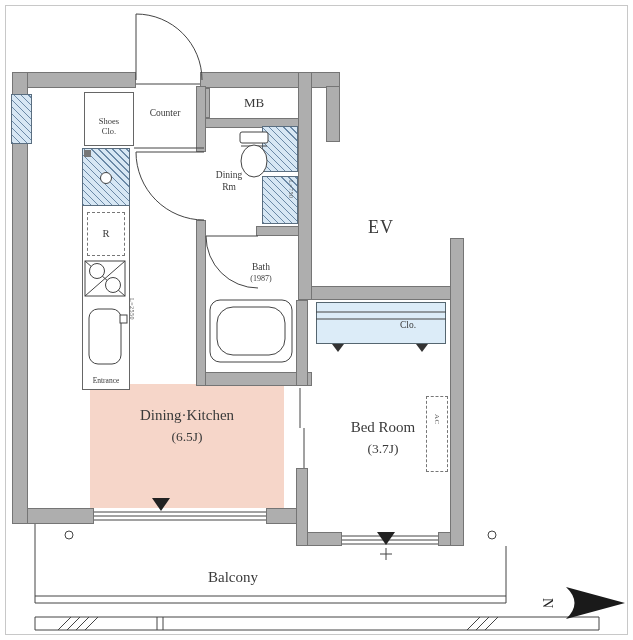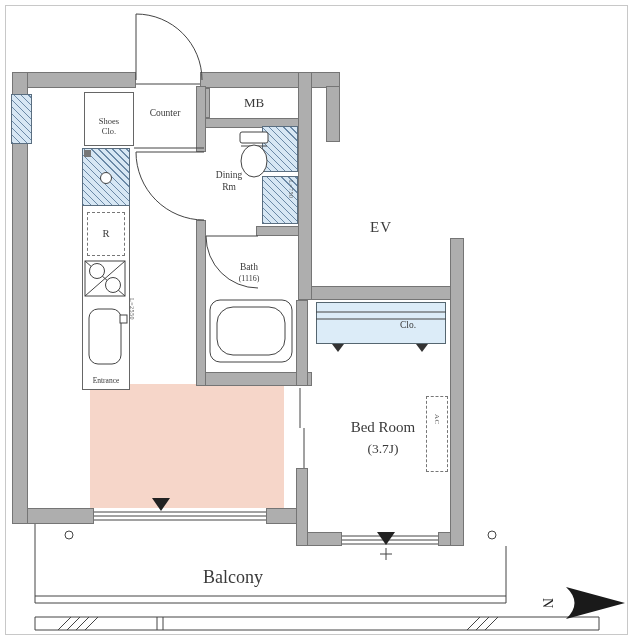--- a/index.html
+++ b/index.html
@@ -136,30 +136,34 @@
   <div class="lbl" style="left:109px;top:112px;font-size:8.5px;line-height:10px;margin-top:14px;">
     <div>Shoes</div>
     <div>Clo.</div>
   </div>
   <div class="lbl" style="left:165px;top:113px;font-size:9.5px;">Counter</div>
   <div class="lbl" style="left:254px;top:103px;font-size:13px;">MB</div>
   <div class="lbl" style="left:229px;top:181px;font-size:9.5px;line-height:12px;">
     <div>Dining</div>
     <div>Rm</div>
   </div>
-  <div class="lbl" style="left:249px;top:273px;font-size:9.5px;line-height:11px;">
+  <div class="lbl" style="left:261px;top:273px;font-size:9.5px;line-height:11px;">
     <div>Bath</div>
-    <div style="font-size:8px;">(1116)</div>
+    <div style="font-size:8px;">(1987)</div>
   </div>
-  <div class="lbl" style="left:381px;top:227px;font-size:15px;letter-spacing:1px;">EV</div>
+  <div class="lbl" style="left:381px;top:227px;font-size:18px;letter-spacing:1px;">EV</div>
   <div class="lbl" style="left:408px;top:325px;font-size:9.5px;">Clo.</div>
+  <div class="lbl" style="left:187px;top:426px;font-size:15px;line-height:21px;">
+    <div>Dining·Kitchen</div>
+    <div style="font-size:13.5px;">(6.5J)</div>
+  </div>
   <div class="lbl" style="left:383px;top:438px;font-size:15px;line-height:21px;">
     <div>Bed Room</div>
     <div style="font-size:13.5px;">(3.7J)</div>
   </div>
-  <div class="lbl" style="left:233px;top:577px;font-size:18px;">Balcony</div>
+  <div class="lbl" style="left:233px;top:577px;font-size:15px;">Balcony</div>
   <div class="lbl" style="left:106px;top:380px;font-size:7.5px;">Entrance</div>
   <div class="lbl" style="left:106px;top:233px;font-size:10.5px;">R</div>
 
   <div class="vtext" style="left:129px;top:298px;">L=2550</div>
   <div class="vtext" style="left:288px;top:180px;">L=750</div>
   <div class="vtext" style="left:433px;top:414px;font-size:7px;">AC</div>
 </div>
 
 </body></html>

